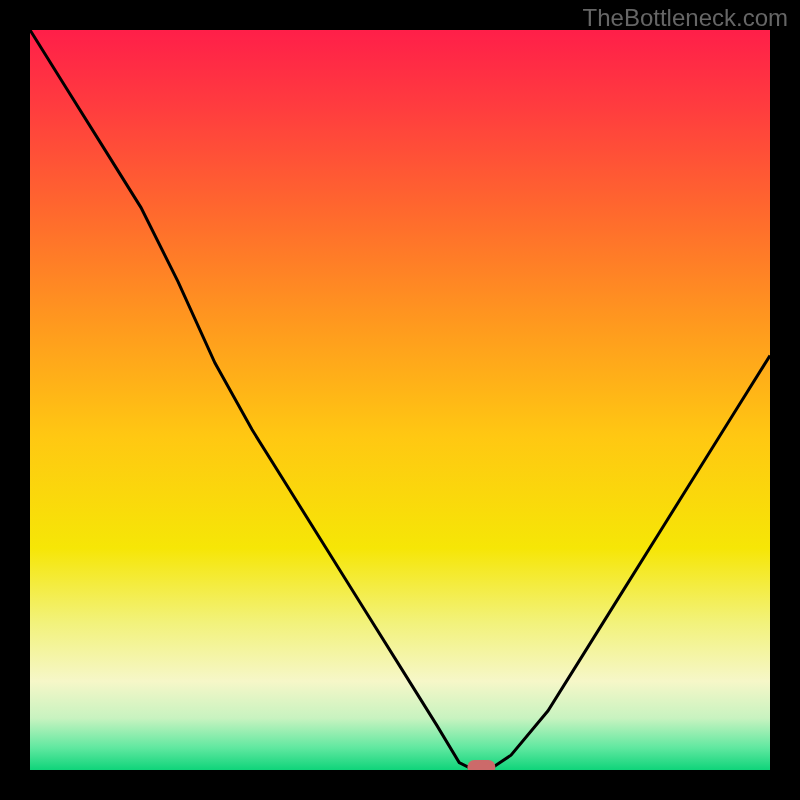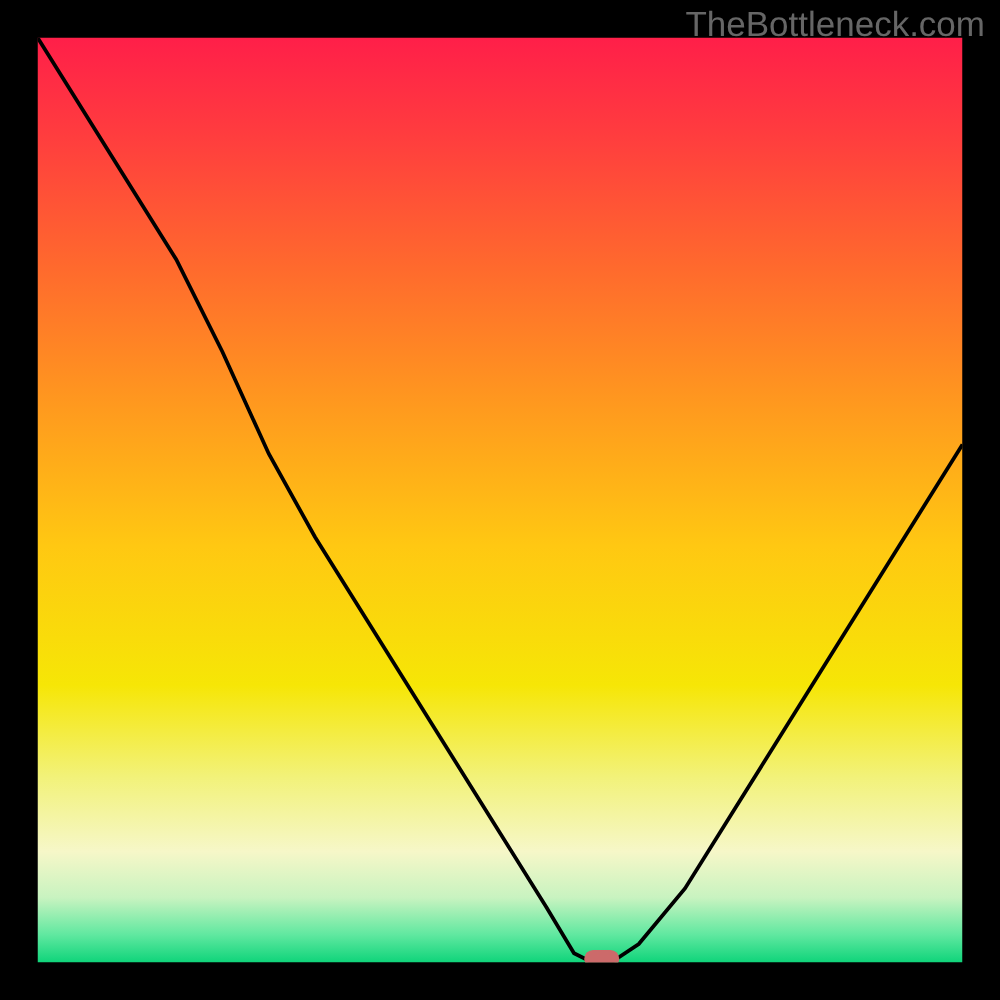--- a/index.html
+++ b/index.html
@@ -9,21 +9,21 @@
     height: 800px;
     background: #000000;
     position: relative;
     font-family: Arial, Helvetica, sans-serif;
   }
   .watermark {
     position: absolute;
     top: 4px;
     right: 12px;
     color: #666666;
-    font-size: 28px;
+    font-size: 24px;
     font-weight: 500;
     z-index: 10;
   }
   .plot-frame {
     position: absolute;
     left: 30px;
     top: 30px;
     width: 740px;
     height: 740px;
     background: #000000;

